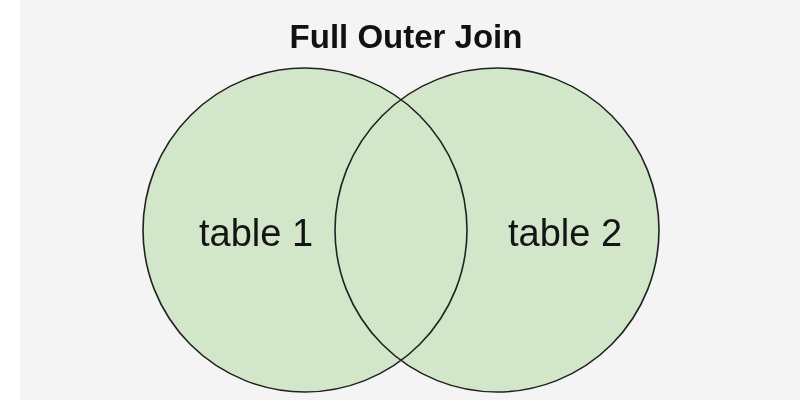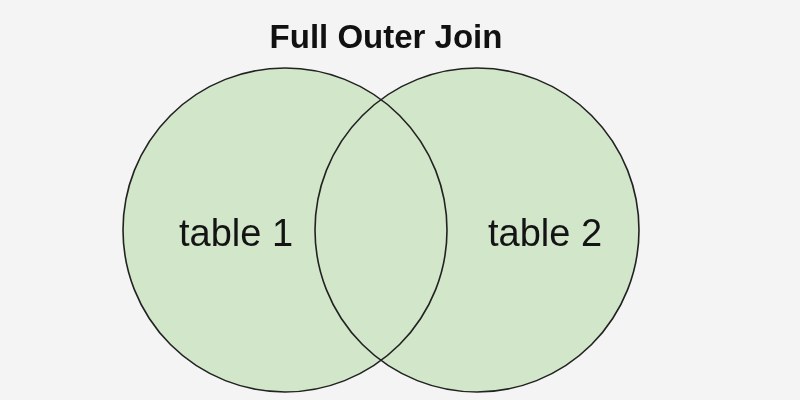--- a/index.html
+++ b/index.html
@@ -9,20 +9,21 @@
   body {
     width: 800px;
     height: 400px;
     overflow: hidden;
     font-family: "Liberation Sans", sans-serif;
   }
   .canvas {
     width: 752px;
     height: 400px;
     position: relative;
+    margin-left: 20px;
   }
   svg {
     display: block;
   }
   .diagram-title {
     font-family: "Liberation Sans", "DejaVu Sans", sans-serif;
     font-size: 33px;
     font-weight: 700;
   }
   .circle-label {

